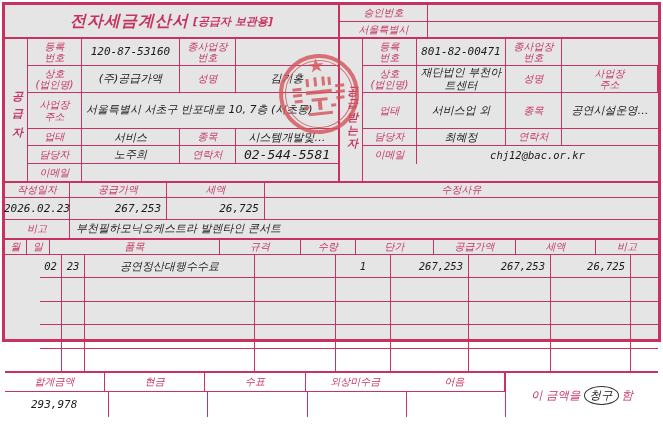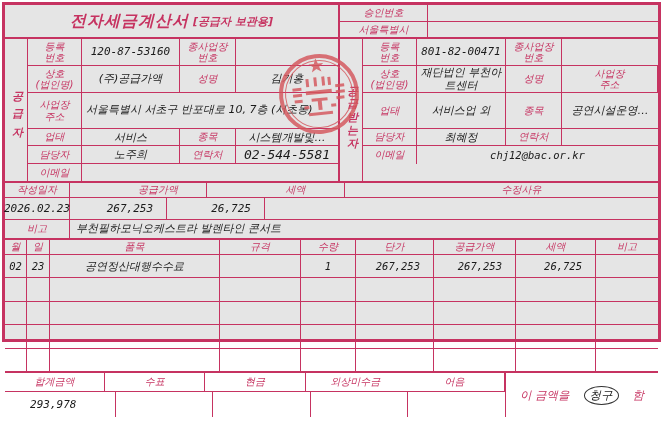--- a/index.html
+++ b/index.html
@@ -11,21 +11,21 @@
   .flex { display:flex; }
   .col { display:flex; flex-direction:column; }
   .cc { display:flex; align-items:center; justify-content:center; }
   .br1 { border-right:1px solid var(--ac); }
   .br2 { border-right:2px solid var(--ac); }
   .bb1 { border-bottom:1px solid var(--ac); }
   .bb2 { border-bottom:2px solid var(--ac); }
   .lbl { color:var(--ac); font-size:10px; line-height:1.15; text-align:center; white-space:pre-line; }
   .val { color:var(--ink); font-size:11px; line-height:1.2; }
   .num { font-family:"DejaVu Sans Mono","Liberation Mono",monospace; letter-spacing:0; }
-  .rt { justify-content:flex-end; padding-right:13px; }
+  .rt { justify-content:flex-end; padding-right:5px; }
   .lt { justify-content:flex-start; padding-left:6px; }
 
   
   .sec-a { height:34px; }
   .title-cell { width:335px; gap:4px; }
   .title-main { color:var(--ac); font-size:16px; font-weight:bold; letter-spacing:1px; }
   .title-suffix { color:var(--ac); font-size:11px; font-weight:bold; }
   .hdr-right { flex:1; }
   .hdr-row { flex:1; display:flex; }
   .hdr-lbl { width:88px; }
@@ -40,46 +40,46 @@
   .side-txt.tight { letter-spacing:2px; }
   .pgrid { flex:1; display:grid; grid-template-rows:27px 27px 36px 1fr 1fr 1fr; }
   .pgrid-l { grid-template-columns:54px 1fr 56px 102px; }
   .pgrid-r { grid-template-columns:54px 1fr 56px 96px; }
   .cell { display:flex; align-items:center; justify-content:center; overflow:hidden; }
   .span3 { grid-column: span 3; }
   .addr { text-align:left; padding:1px 4px; line-height:1.35; justify-content:flex-start; }
 
   
   .sec-c { height:57px; }
-  .sum-r1 { height:15px;gap:40px; }
+  .sum-r1 { height:15px; }
   .sum-r2 { height:22px; }
   .sum-r3 { flex:1; }
   .w-date { width:65px; }
   .w-sup { width:97px; }
   .w-tax { width:98px; }
   .sum-lbl { font-size:10px; }
 
   
   .sec-d { height:133px; }
   .irow { display:flex; }
   .ihead { height:15px; }
-  .idata { flex:1; }
+  .idata { flex:1;margin-left:35px; }
   .c-mo { width:22px; } .c-dy { width:23px; } .c-nm { width:170px; }
   .c-sp { width:81px; } .c-qt { width:55px; } .c-up { width:78px; }
   .c-sv { width:82px; } .c-tx { width:80px; } .c-no { flex:1; }
   .ilbl { color:var(--ac); font-size:10px; }
   .ival { font-size:10.5px; }
 
   
   .sec-e { height:44px; display:flex;justify-content:space-between; }
   .tot-left { width:500px; display:flex; flex-direction:column; }
   .tot-hrow { height:19px; display:flex; }
   .tot-vrow { flex:1; display:flex; }
   .tot-c { flex:1; display:flex; align-items:center; justify-content:center; }
-  .claim-cell { flex:1; border-left:1px solid var(--ac); display:flex; align-items:center; justify-content:center; gap:14px; }
+  .claim-cell { flex:1; border-left:1px solid var(--ac); display:flex; align-items:center; justify-content:center; gap:3px; }
   .claim-txt { color:var(--ac); font-size:11.5px; }
   .claim-word { color:#222; font-size:11.5px; border:1.5px solid #333; border-radius:50%; padding:1px 5px; }
 
   
   .seal { position:absolute; left:272px; top:47px; width:84px; height:84px; opacity:0.82; pointer-events:none; transform:rotate(-6deg); z-index:5; }
 </style>
 </head>
 <body>
 
 <div id="invoice">
@@ -283,22 +283,22 @@
         <div class="c-sv br1"></div>
         <div class="c-tx br1"></div>
         <div class="c-no"></div>
     </div>
   </div>
 
   <div class="sec-e">
     <div class="tot-left">
       <div class="tot-hrow bb1">
         <div class="tot-c br1 lbl">합계금액</div>
+        <div class="tot-c br1 lbl">현금</div>
         <div class="tot-c br1 lbl">수표</div>
-        <div class="tot-c br1 lbl">현금</div>
         <div class="tot-c lbl">외상미수금</div>
         <div class="tot-c br1 lbl">어음</div>
       </div>
       <div class="tot-vrow">
         <div class="tot-c br1 val num rt">293,978</div>
         <div class="tot-c br1 val num"></div>
         <div class="tot-c br1 val num"></div>
         <div class="tot-c br1 val num"></div>
         <div class="tot-c val num"></div>
       </div>

